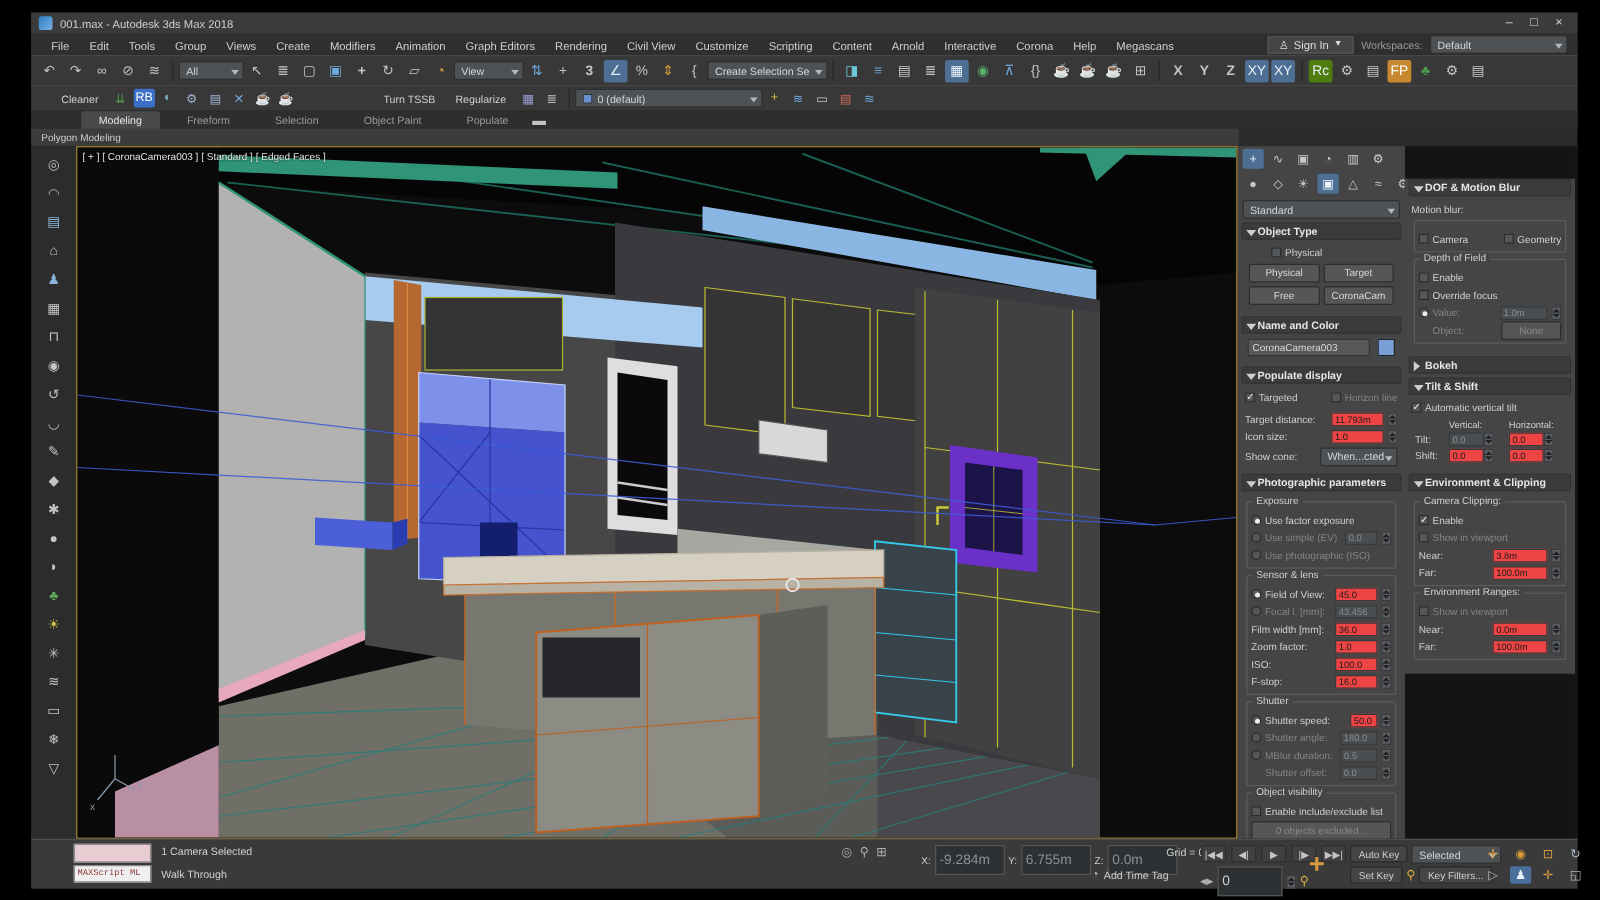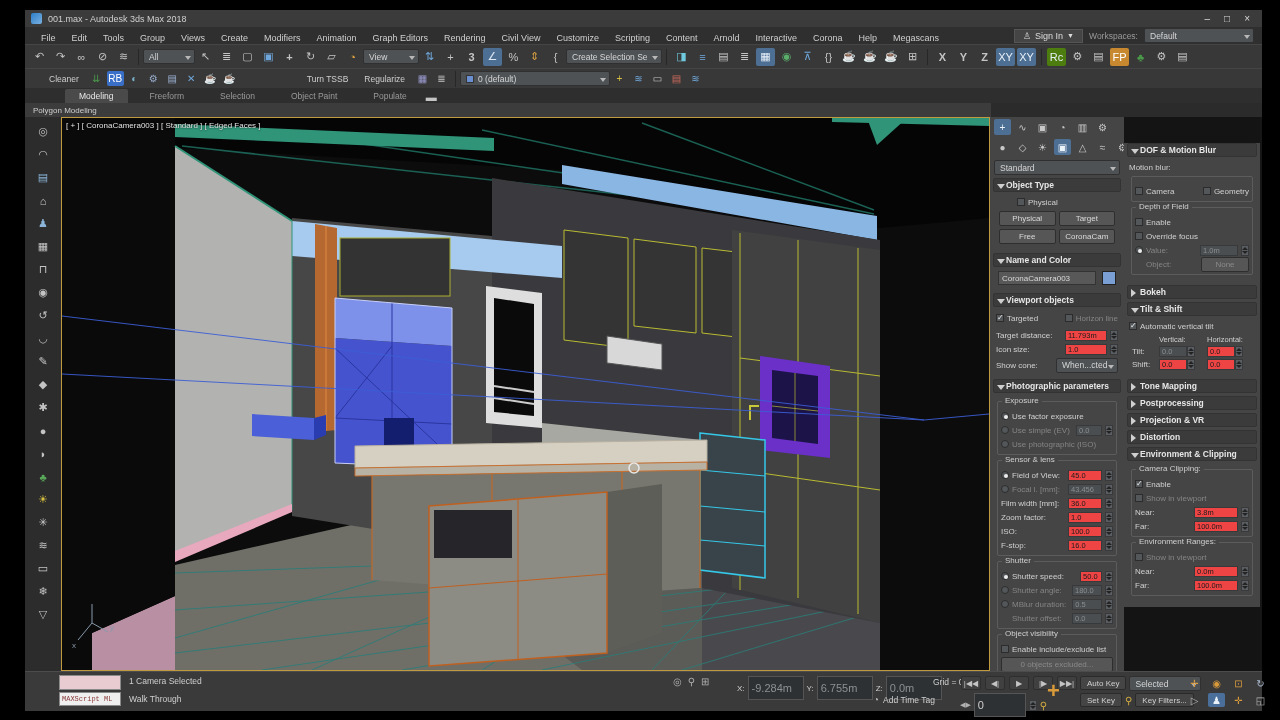--- a/index.html
+++ b/index.html
@@ -665,21 +665,21 @@
         <div class="ro-head">Name and Color</div>
         <div class="ro-body">
             <div class="row" style="height:16px;padding:0 3px;">
           <span class="name-fld">CoronaCamera003</span>
           <span class="swatch"></span>
         </div>
           </div>
       </div>
 
       <div class="rollout">
-        <div class="ro-head">Viewport objects</div>
+        <div class="ro-head">Populate display</div>
         <div class="ro-body" style="padding:4px 3px;">
           <div class="row">
             <span class="cb on"></span>
             <span class="lbl">Targeted</span>
             <span class="fill"></span>
             <span class="cb"></span>
             <span class="lbl dim">Horizon line</span>
           </div>
           <div class="row" style="margin-top:3px;">
             <span class="lbl">Target distance:</span>
@@ -937,37 +937,20 @@
                   <span class="fld" style="width:28px;">0.0</span>
                   <span class="spin">
                     <i class="up"></i>
                     <i class="dn"></i>
                   </span>
                 </span>
             </div>
           </div>
         </div>
 
-        <span><div class="rollout closed">
-              <div class="ro-head">
-                <span>Tone Mapping</span>
-              </div>
-            </div><div class="rollout closed">
-              <div class="ro-head">
-                <span>Postprocessing</span>
-              </div>
-            </div><div class="rollout closed">
-              <div class="ro-head">
-                <span>Projection &amp; VR</span>
-              </div>
-            </div><div class="rollout closed">
-              <div class="ro-head">
-                <span>Distortion</span>
-              </div>
-            </div></span>
 
         <div class="rollout">
           <div class="ro-head">Environment &amp; Clipping</div>
           <div class="ro-body">
             <div class="grp">
                 <span class="gl">Camera Clipping:</span>
               <div class="row">
                   <span class="cb on"></span>
                   <span class="lbl">Enable</span>
                 </div>

